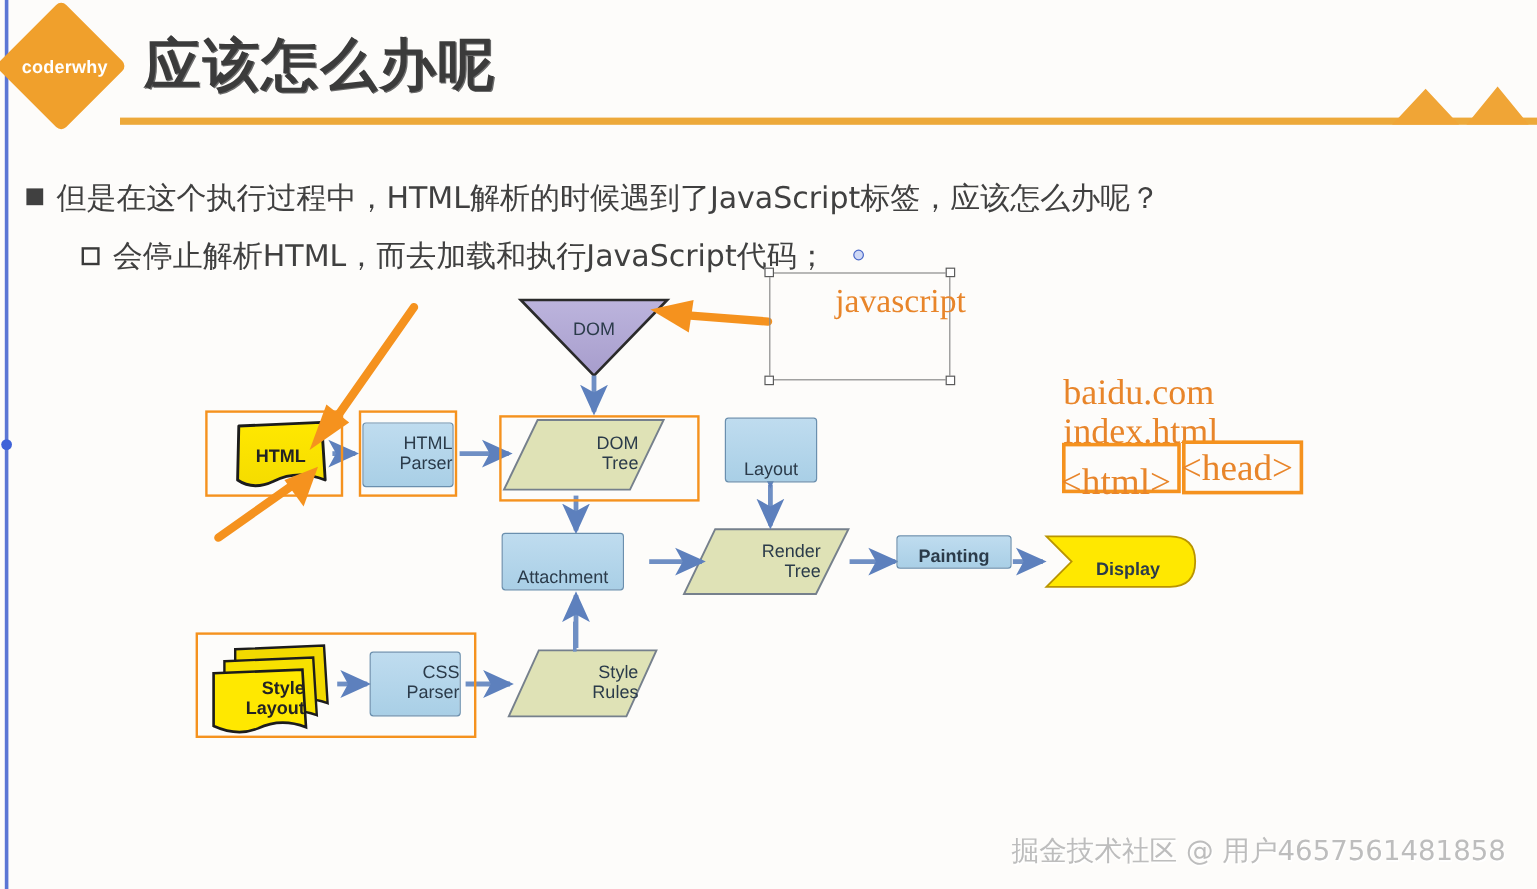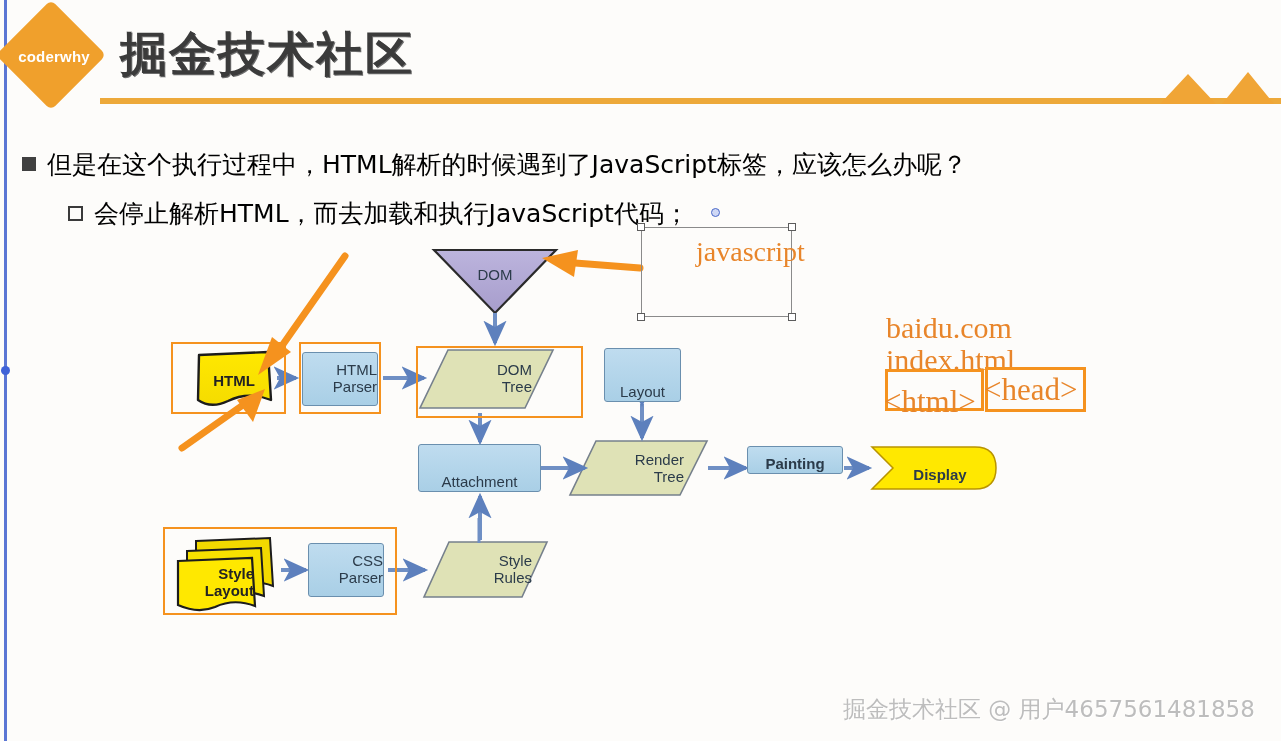--- a/index.html
+++ b/index.html
@@ -47,21 +47,21 @@
   .mountains { position:absolute; left:1130px; top:66px; width:151px; height:38px; }
 
   
   .bullet-l1 {
     position:absolute; left:22px; top:148px;
     display:flex; align-items:flex-start; gap:11px;
   }
   .sq-filled { width:14px; height:14px; background:#404040; margin-top:9px; flex:none; }
   .sq-hollow { width:15px; height:15px; border:2.5px solid #3a3a3a; background:transparent; margin-top:9px; flex:none; }
   .btxt {
-    font-size:25px; color:#000000; white-space:nowrap;
+    font-size:25px; color:#404040; white-space:nowrap;
     font-family:"DejaVu Sans","Liberation Sans",sans-serif;
   }
   .bullet-l2 {
     position:absolute; left:68px; top:197px;
     display:flex; align-items:flex-start; gap:11px;
   }
 
   
   .js-box {
     position:absolute; left:641px; top:227px; width:151px; height:90px;
@@ -125,21 +125,21 @@
 </head>
 <body>
 
 <div class="slide">
 
   <div class="guide-line"></div>
   <div class="guide-dot"></div>
 
   <div class="logo-diamond"></div>
   <div class="logo-text">coderwhy</div>
-  <div class="slide-title">掘金技术社区</div>
+  <div class="slide-title">应该怎么办呢</div>
   <div class="title-rule"></div>
   <svg class="mountains" viewBox="0 0 151 38">
     <path d="M0 38 L30 38 L58 8 L86 38 L92 38 L118 6 L144 38 L151 38 L151 38 L0 38 Z" fill="#f0a536"></path>
   </svg>
 
   <div class="bullet-l1">
     <div class="sq-filled"></div>
     <div class="btxt">但是在这个执行过程中，HTML解析的时候遇到了JavaScript标签，应该怎么办呢？</div>
   </div>
   <div class="bullet-l2">
@@ -236,21 +236,21 @@
   <div class="orange-frame" style="left:416px;top:346px;width:167px;height:72px;"></div>
   <div class="node" style="left:440px;top:354px;width:92px;height:50px;flex-direction:column;">
     <span>DOM</span>
     <span>Tree</span>
   </div>
 
   <div class="node blue-box" style="left:604px;top:348px;width:77px;height:54px;">
     <span>Layout</span>
   </div>
 
-  <div class="node blue-box" style="left:418px;top:444px;width:123px;height:48px;">
+  <div class="node blue-box" style="left:418px;top:444px;width:102px;height:48px;">
     <span>Attachment</span>
   </div>
 
   <div class="node" style="left:592px;top:445px;width:92px;height:48px;flex-direction:column;">
     <span>Render</span>
     <span>Tree</span>
   </div>
 
   <div class="node blue-box" style="left:747px;top:446px;width:96px;height:28px;font-weight:bold;">
     <span>Painting</span>

